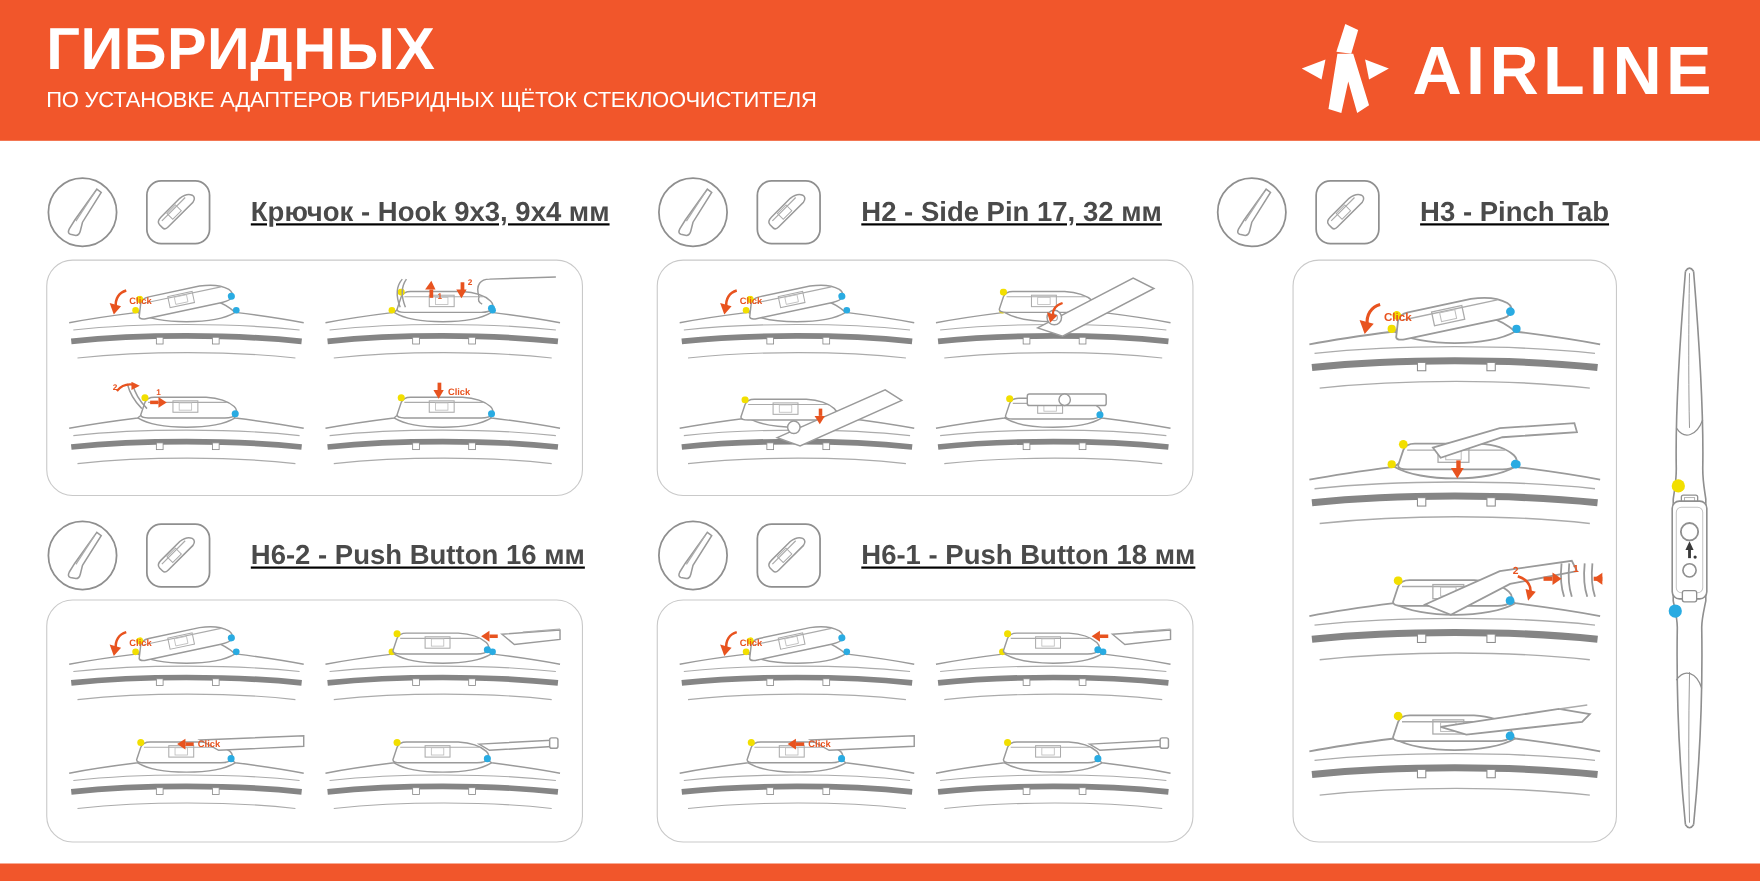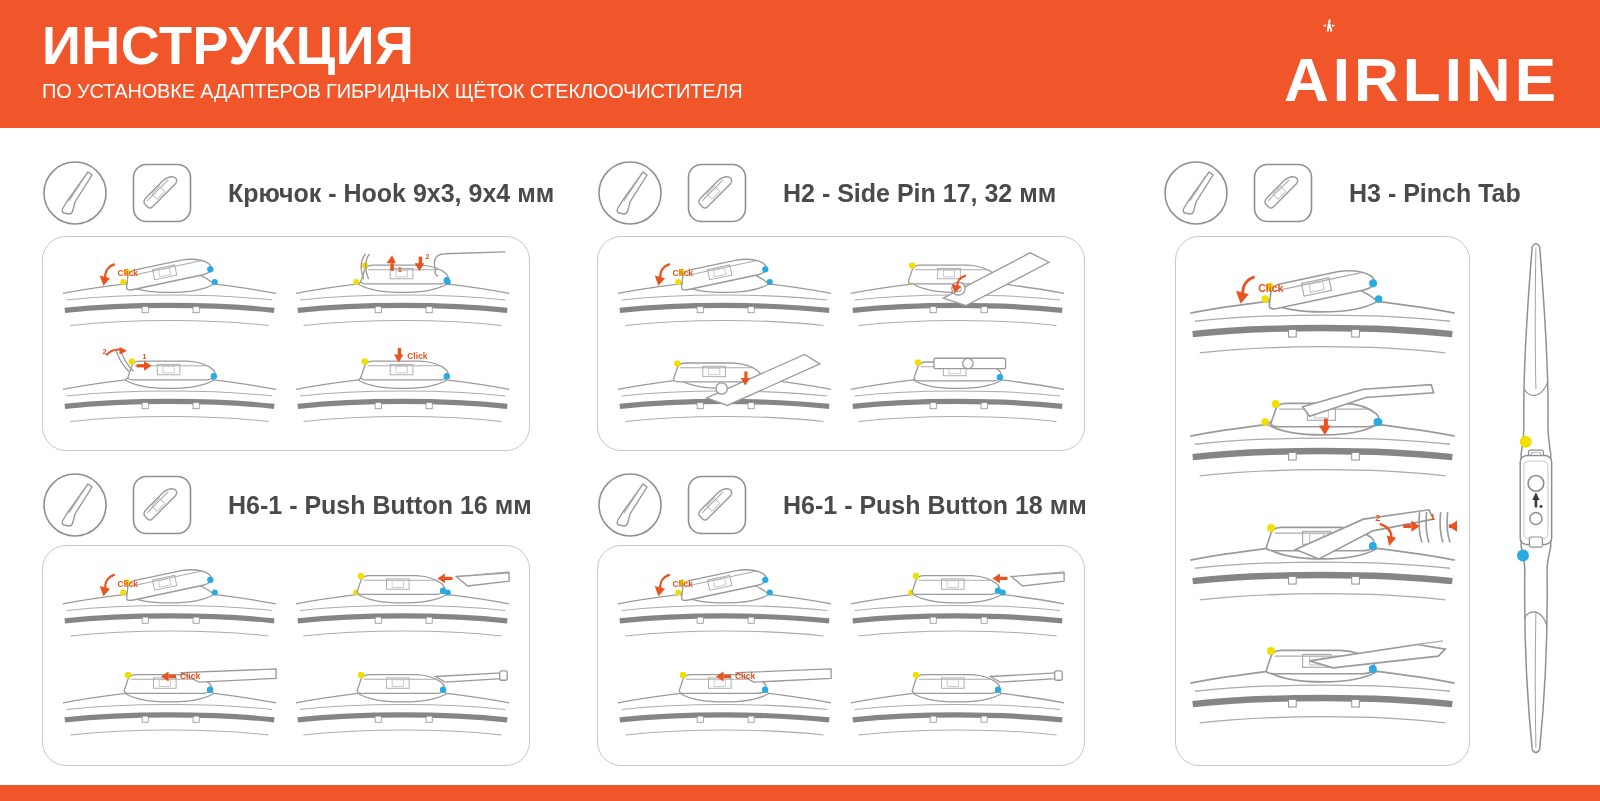--- a/index.html
+++ b/index.html
@@ -6,26 +6,26 @@
     --accent:#F1562B; --arrow:#E8531F; --yellow:#F2DF00; --blue:#29ABE2;
     --line:#9A9A9A; --band:#858585; --label:#4A4A4A; --pborder:#C9C9C9;
   }
   html,body{margin:0;padding:0;background:#fff;}
   .page{position:relative;width:1600px;height:801px;overflow:hidden;background:#fff;
         font-family:"Liberation Sans",sans-serif;}
   
   .hdr{position:absolute;left:0;top:0;width:1600px;height:128px;background:var(--accent);}
   .title{position:absolute;left:42px;top:14px;color:#fff;font-size:54px;font-weight:bold;letter-spacing:.5px;}
   .subtitle{position:absolute;left:42px;top:80px;color:#fff;font-size:20px;font-weight:normal;letter-spacing:-.2px;white-space:nowrap;}
-  .logo{position:absolute;right:40px;top:19px;height:92px;display:flex;align-items:flex-start;gap:16px;flex-direction:column;}
+  .logo{position:absolute;right:40px;top:19px;height:92px;display:flex;align-items:center;gap:16px;}
   .brand{color:#fff;font-size:62px;font-weight:bold;letter-spacing:4px;line-height:1;}
   
   .ftr{position:absolute;left:0;bottom:0;width:1600px;height:16px;background:var(--accent);}
   
-  .sh{position:absolute;display:flex;align-items:center;gap:24px;}
+  .sh{position:absolute;display:flex;align-items:center;gap:24px;text-decoration:underline;}
   .sh .lbl{margin-left:12px;color:var(--label);font-size:25px;font-weight:bold;white-space:nowrap;}
   .sh svg{display:block;}
   
   .panel{position:absolute;background:#fff;border:1.6px solid var(--pborder);border-radius:24px;box-sizing:border-box;}
   .grid4{display:grid;grid-template-columns:1fr 1fr;grid-template-rows:1fr 1fr;gap:2px 16px;
          width:100%;height:100%;padding:12px 18px;box-sizing:border-box;}
   .grid4 svg{width:100%;height:100%;}
   .stack4{display:flex;flex-direction:column;justify-content:space-between;
           width:100%;height:100%;padding:20px 12px;box-sizing:border-box;}
   .stack4 svg{width:100%;height:118px;}
@@ -227,21 +227,21 @@
         <g transform="rotate(-45 30 30)">
           <path class="wh" d="M10 26 Q10 22 16 22 L40 22 Q48 23 50 28 Q51 32 46 33 L14 33 Q10 33 10 30 Z" stroke-width="1.2"></path>
           <path class="lnth" d="M14 25 L44 25"></path>
           <rect x="22" y="23.5" width="11" height="7.5" fill="none" stroke="#ABABAB" stroke-width=".9"></rect>
         </g>
       </symbol>
     </defs>
   </svg>
 
   <div class="hdr">
-    <div class="title">ИНСТРУКЦИЯ</div>
+    <div class="title">ГИБРИДНЫХ</div>
     <div class="subtitle">ПО УСТАНОВКЕ АДАПТЕРОВ ГИБРИДНЫХ ЩЁТОК СТЕКЛООЧИСТИТЕЛЯ</div>
     <div class="logo">
       <svg width="90" height="90" viewBox="0 0 100 100">
         <g fill="#fff">
           <path d="M41 30 L50 2 L63 8 L56 32 Z"></path>
           <path d="M30 38 L6 47 L26 58 Z"></path>
           <path d="M70 38 L94 47 L74 58 Z"></path>
           <path d="M42 32 L58 32 L74 84 L62 92 L53 60 L46 92 L33 88 Z"></path>
         </g>
       </svg>
@@ -260,37 +260,37 @@
   </div>
   <div class="sh" style="left:597px;top:160px">
     <svg width="66" height="66">
         <use href="#ic-arm"></use>
       </svg>
     <svg width="60" height="60">
         <use href="#ic-adp"></use>
       </svg>
     <span class="lbl">H2 - Side Pin 17, 32 мм</span>
   </div>
-  <div class="sh" style="left:1163px;top:160px">
+  <div class="sh" style="left:1105px;top:160px">
     <svg width="66" height="66">
         <use href="#ic-arm"></use>
       </svg>
     <svg width="60" height="60">
         <use href="#ic-adp"></use>
       </svg>
     <span class="lbl">H3 - Pinch Tab</span>
   </div>
   <div class="sh" style="left:42px;top:472px">
     <svg width="66" height="66">
         <use href="#ic-arm"></use>
       </svg>
     <svg width="60" height="60">
         <use href="#ic-adp"></use>
       </svg>
-    <span class="lbl">H6-1 - Push Button 16 мм</span>
+    <span class="lbl">H6-2 - Push Button 16 мм</span>
   </div>
   <div class="sh" style="left:597px;top:472px">
     <svg width="66" height="66">
         <use href="#ic-arm"></use>
       </svg>
     <svg width="60" height="60">
         <use href="#ic-adp"></use>
       </svg>
     <span class="lbl">H6-1 - Push Button 18 мм</span>
   </div>

